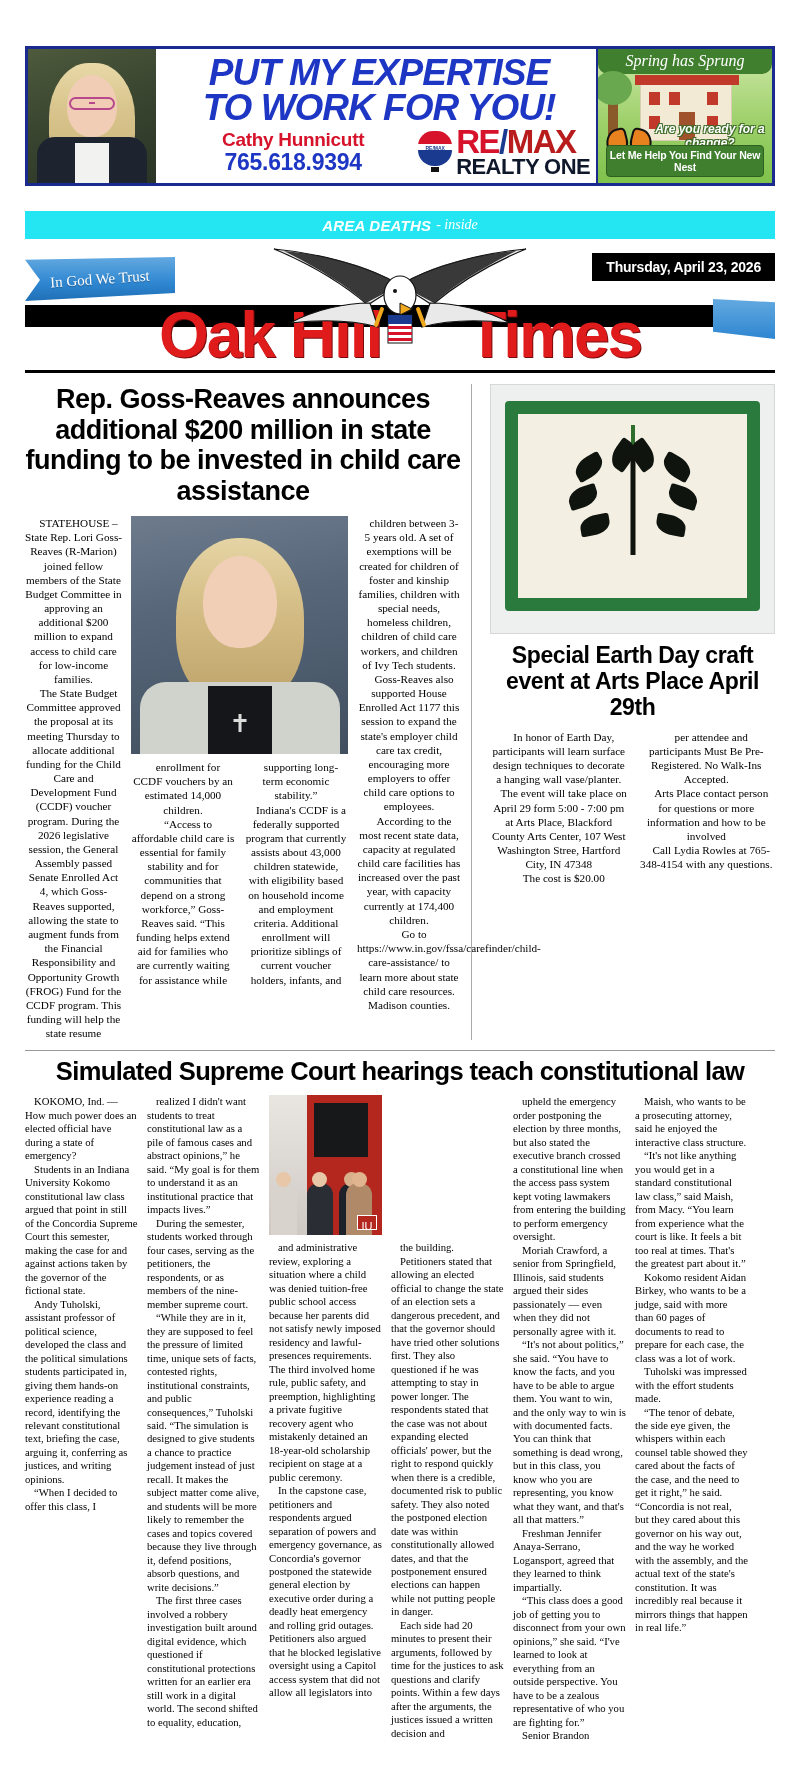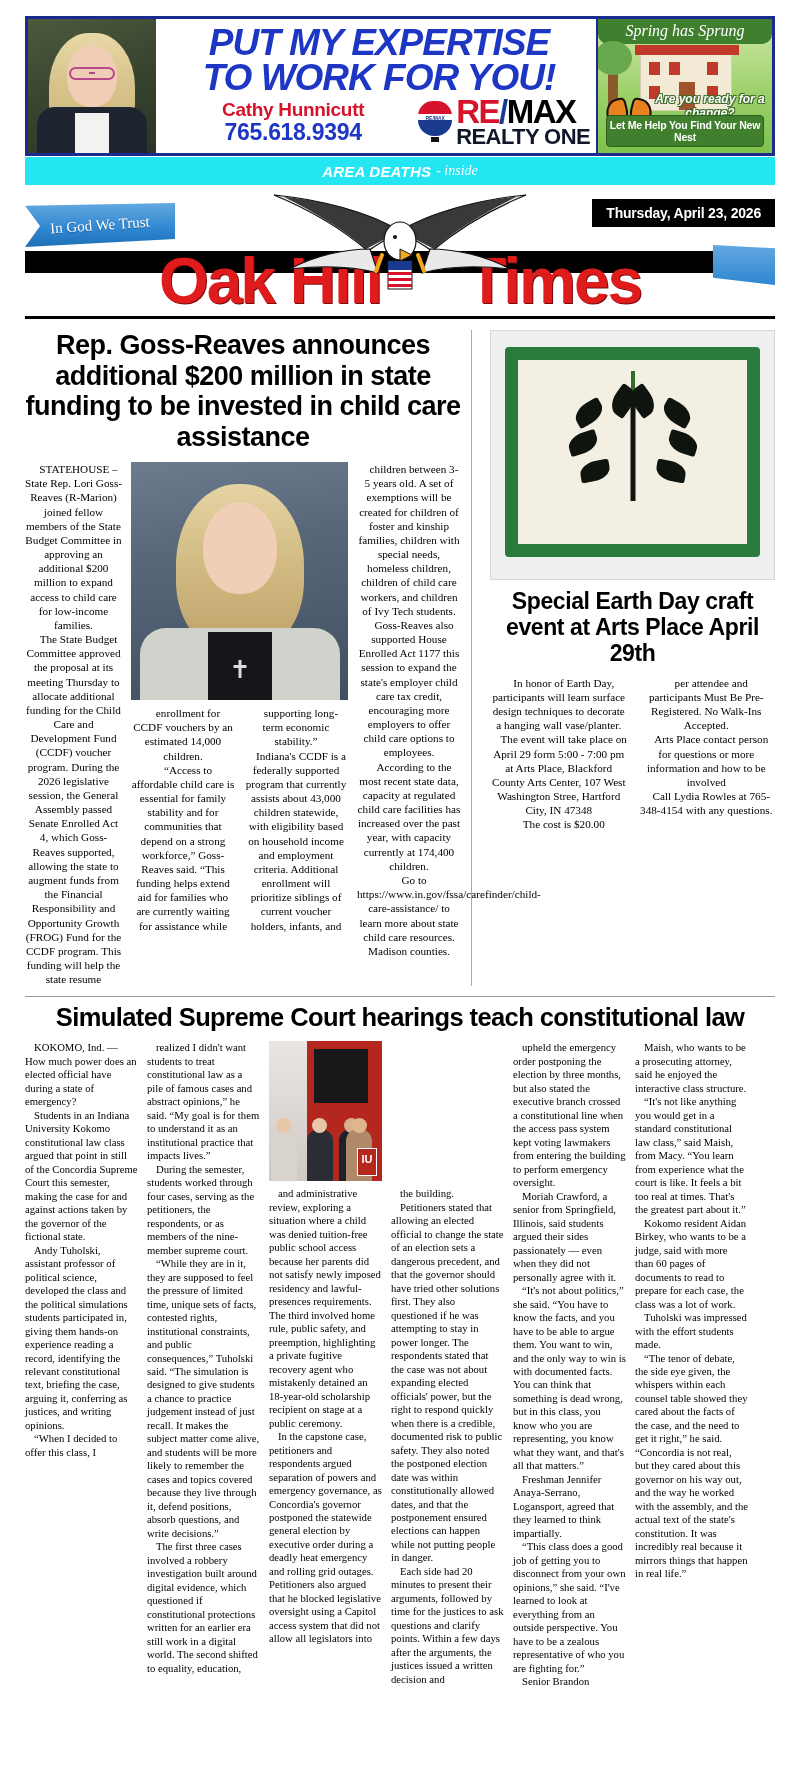--- a/index.html
+++ b/index.html
@@ -8,21 +8,21 @@
     width:800px; height:1771px;
     background:#ffffff;
     font-family:"Liberation Serif", serif;
     color:#000;
     overflow:hidden;
   }
   .page { width:800px; height:1771px; position:relative; padding:0 25px; }
 
   
   .ad-banner {
-    margin-top:16px;
+    margin-top:46px;
     height:140px;
     border:3px solid #1a2a8f;
     display:flex;
     background:#fff;
     overflow:hidden;
   }
   .ad-photo {
     width:128px; flex:0 0 128px;
     background:linear-gradient(160deg,#4d5a3c 0%,#3a4630 45%,#2b3426 100%);
     position:relative; overflow:hidden;
@@ -92,21 +92,21 @@
   }
   .balloon .basket {
     position:absolute; top:36px; left:13px; width:8px; height:5px; background:#111;
   }
   .remax-word {
     font-family:"Liberation Sans", sans-serif; font-weight:bold;
     font-size:33px; line-height:0.9; letter-spacing:-1.5px;
   }
   .remax-word .re { color:#d6132a; }
   .remax-word .sl { color:#1a3a8f; }
-  .remax-word .mx { color:#000000; }
+  .remax-word .mx { color:#b91c1c; }
   .remax-sub {
     font-family:"Liberation Sans", sans-serif; font-weight:bold;
     font-size:22px; color:#0f172a; letter-spacing:-0.6px; line-height:0.95;
   }
   .ad-right {
     width:176px; flex:0 0 176px; border-left:2px solid #1a2a8f;
     background:linear-gradient(180deg,#cfe8a8 0%,#9dd06a 55%,#7ec24b 100%);
     position:relative; overflow:hidden;
   }
   .spring-bar {
@@ -149,21 +149,21 @@
   }
   .nest-bar {
     position:absolute; left:8px; right:8px; bottom:6px;
     background:#3f7f2e; border:1px solid #2e6021; border-radius:4px;
     color:#fff; text-align:center; font-family:"Liberation Sans",sans-serif;
     font-weight:bold; font-size:10.5px; padding:3px 2px; letter-spacing:-0.2px;
   }
 
   
   .deaths-strip {
-    margin-top:1px; background:#24e6f2; height:28px;
+    margin-top:25px; background:#24e6f2; height:28px;
     display:flex; align-items:center; justify-content:center;
   }
   .deaths-strip b {
     font-family:"Liberation Sans", sans-serif; font-style:italic; font-weight:bold;
     color:#fff; font-size:15px; letter-spacing:0.2px;
   }
   .deaths-strip i {
     font-family:"Liberation Serif", serif; font-style:italic;
     color:#fff; font-size:14px; margin-left:5px;
   }
@@ -305,23 +305,23 @@
   }
   .photo-class .wall { position:absolute; left:34%; top:0; right:0; bottom:0; background:#b4271f; }
   .photo-class .screen { position:absolute; left:40%; top:8px; right:12%; height:54px; background:#17181a; }
   .photo-class .p {
     position:absolute; bottom:0; width:26px; height:52px; border-radius:12px 12px 0 0;
   }
   .photo-class .head {
     position:absolute; width:15px; height:15px; border-radius:50%;
   }
   .iu-logo {
-    position:absolute; right:5px; bottom:5px; width:20px; height:28px;
+    position:absolute; right:5px; bottom:5px; width:20px; height:15px;
     background:#b4271f; border:1px solid #fff;
-    color:#fff; font-family:"Liberation Sans",sans-serif; font-weight:bold;
+    color:#fff; font-family:"Liberation Sans",sans-serif; font-weight:normal;
     font-size:11px; text-align:center; line-height:21px;
   }
 </style>
 </head>
 <body>
 
 <div class="page">
 
   <div class="ad-banner">
     <div class="ad-photo">

